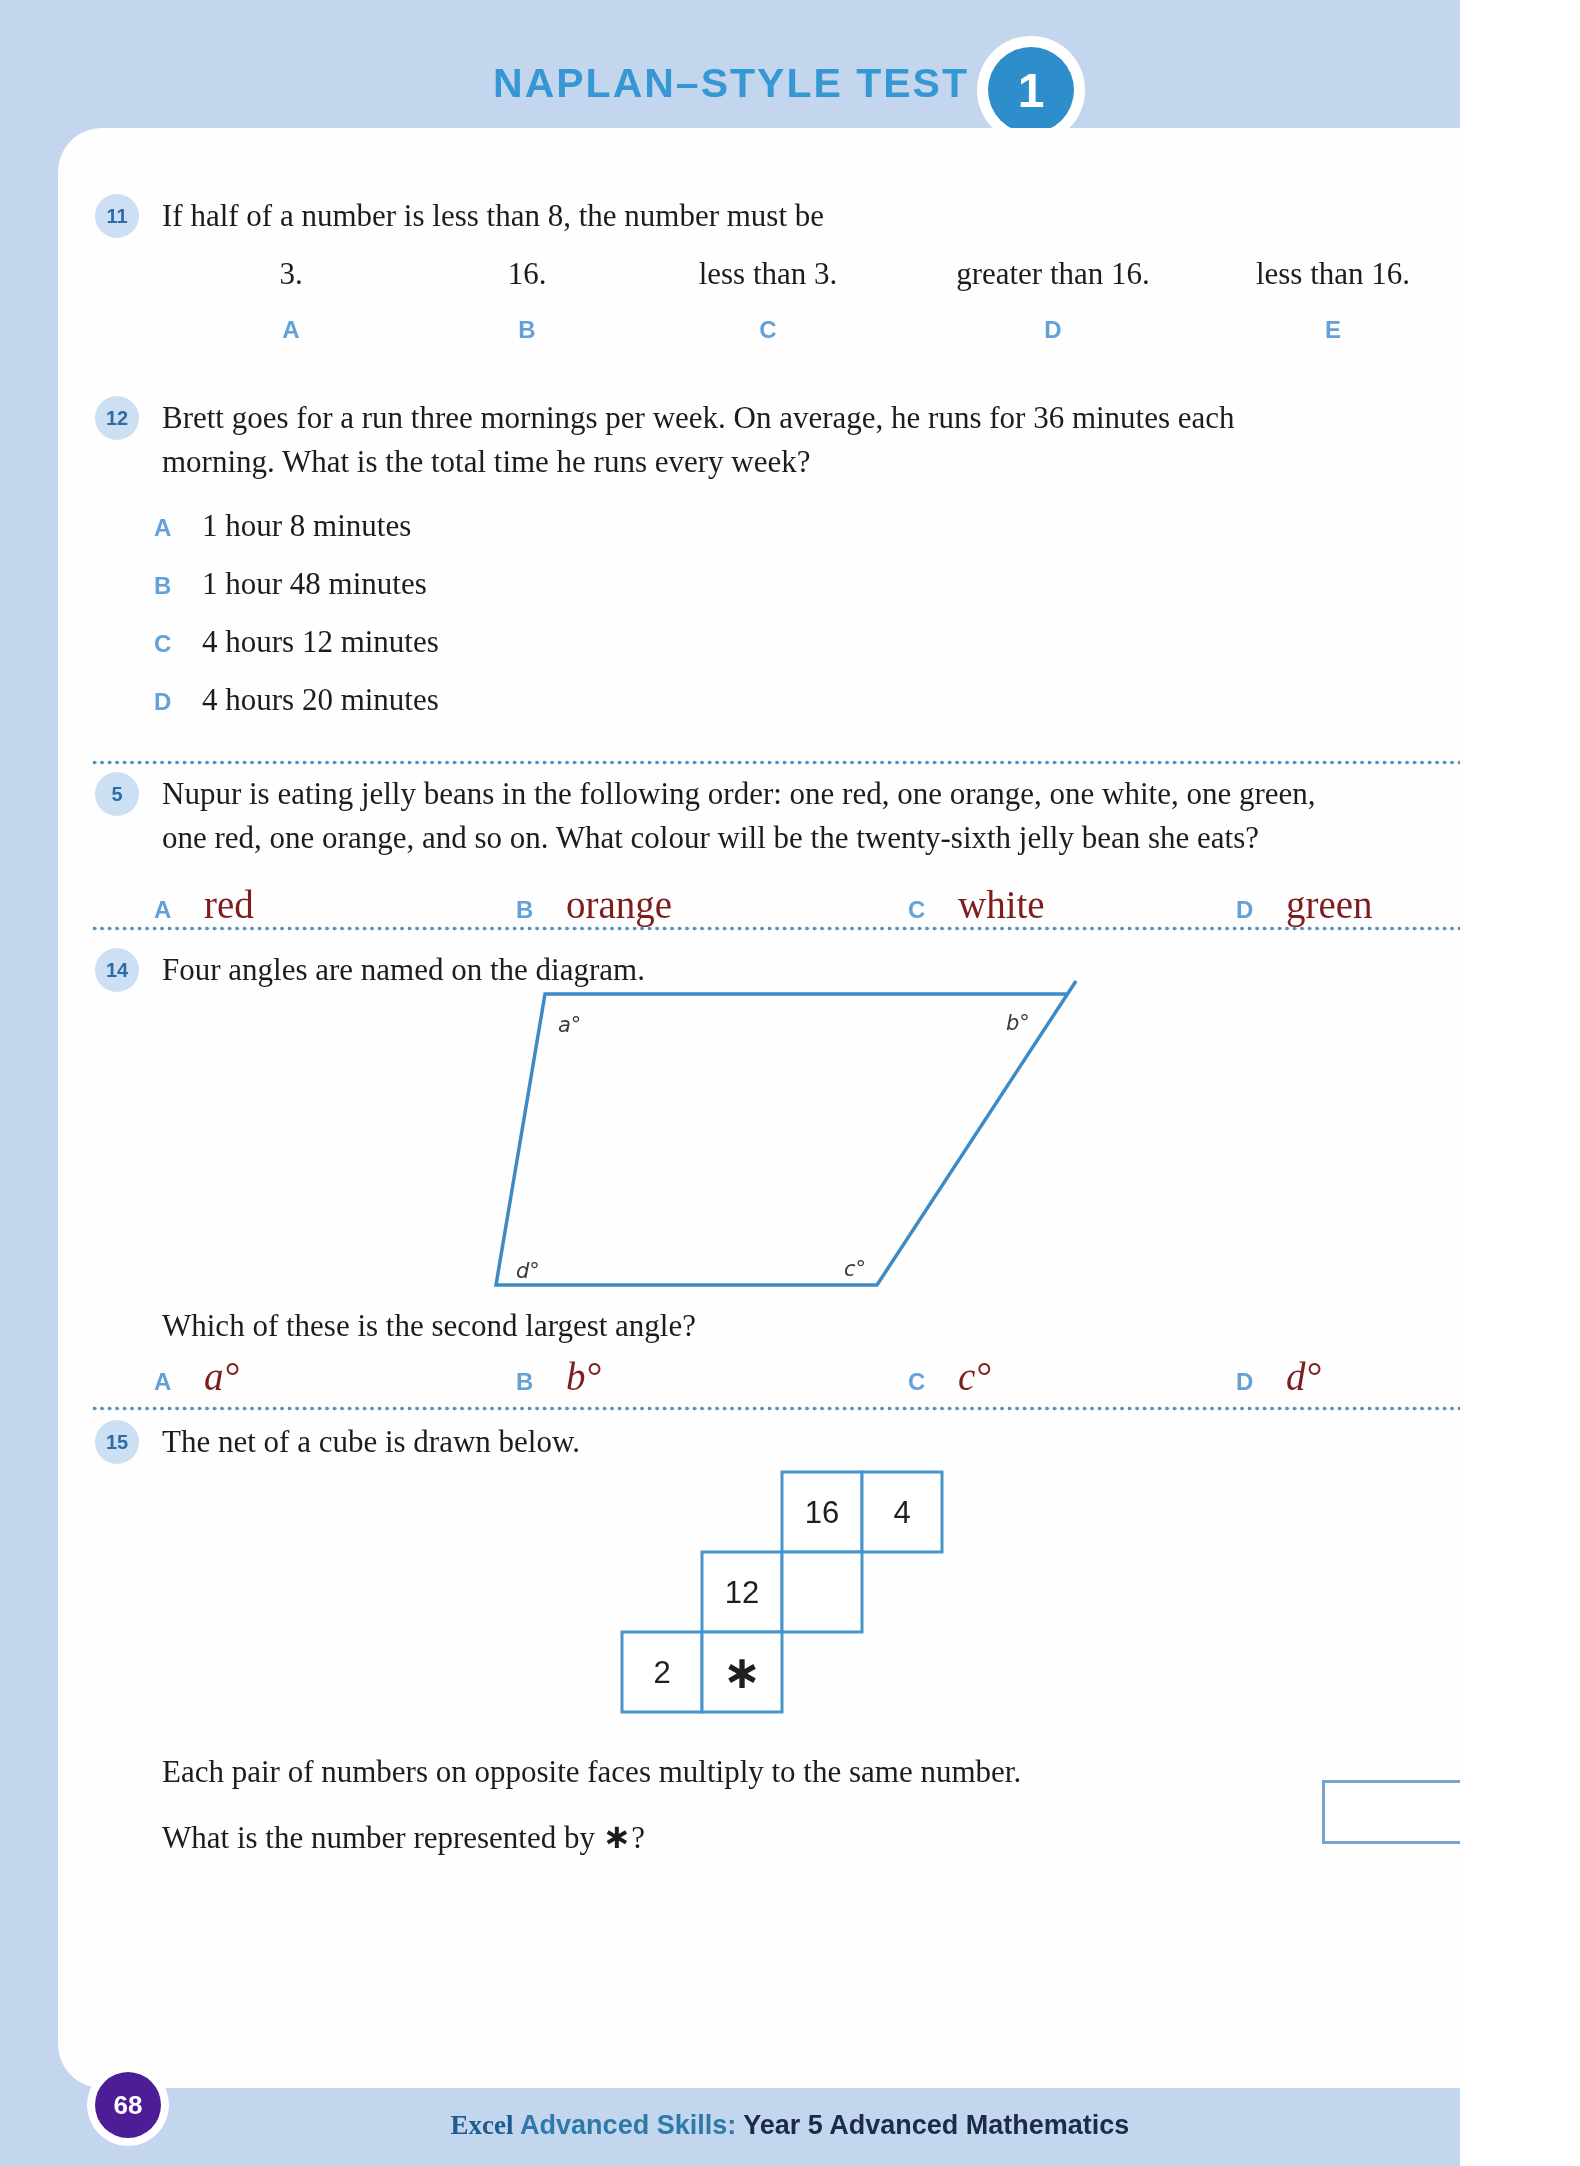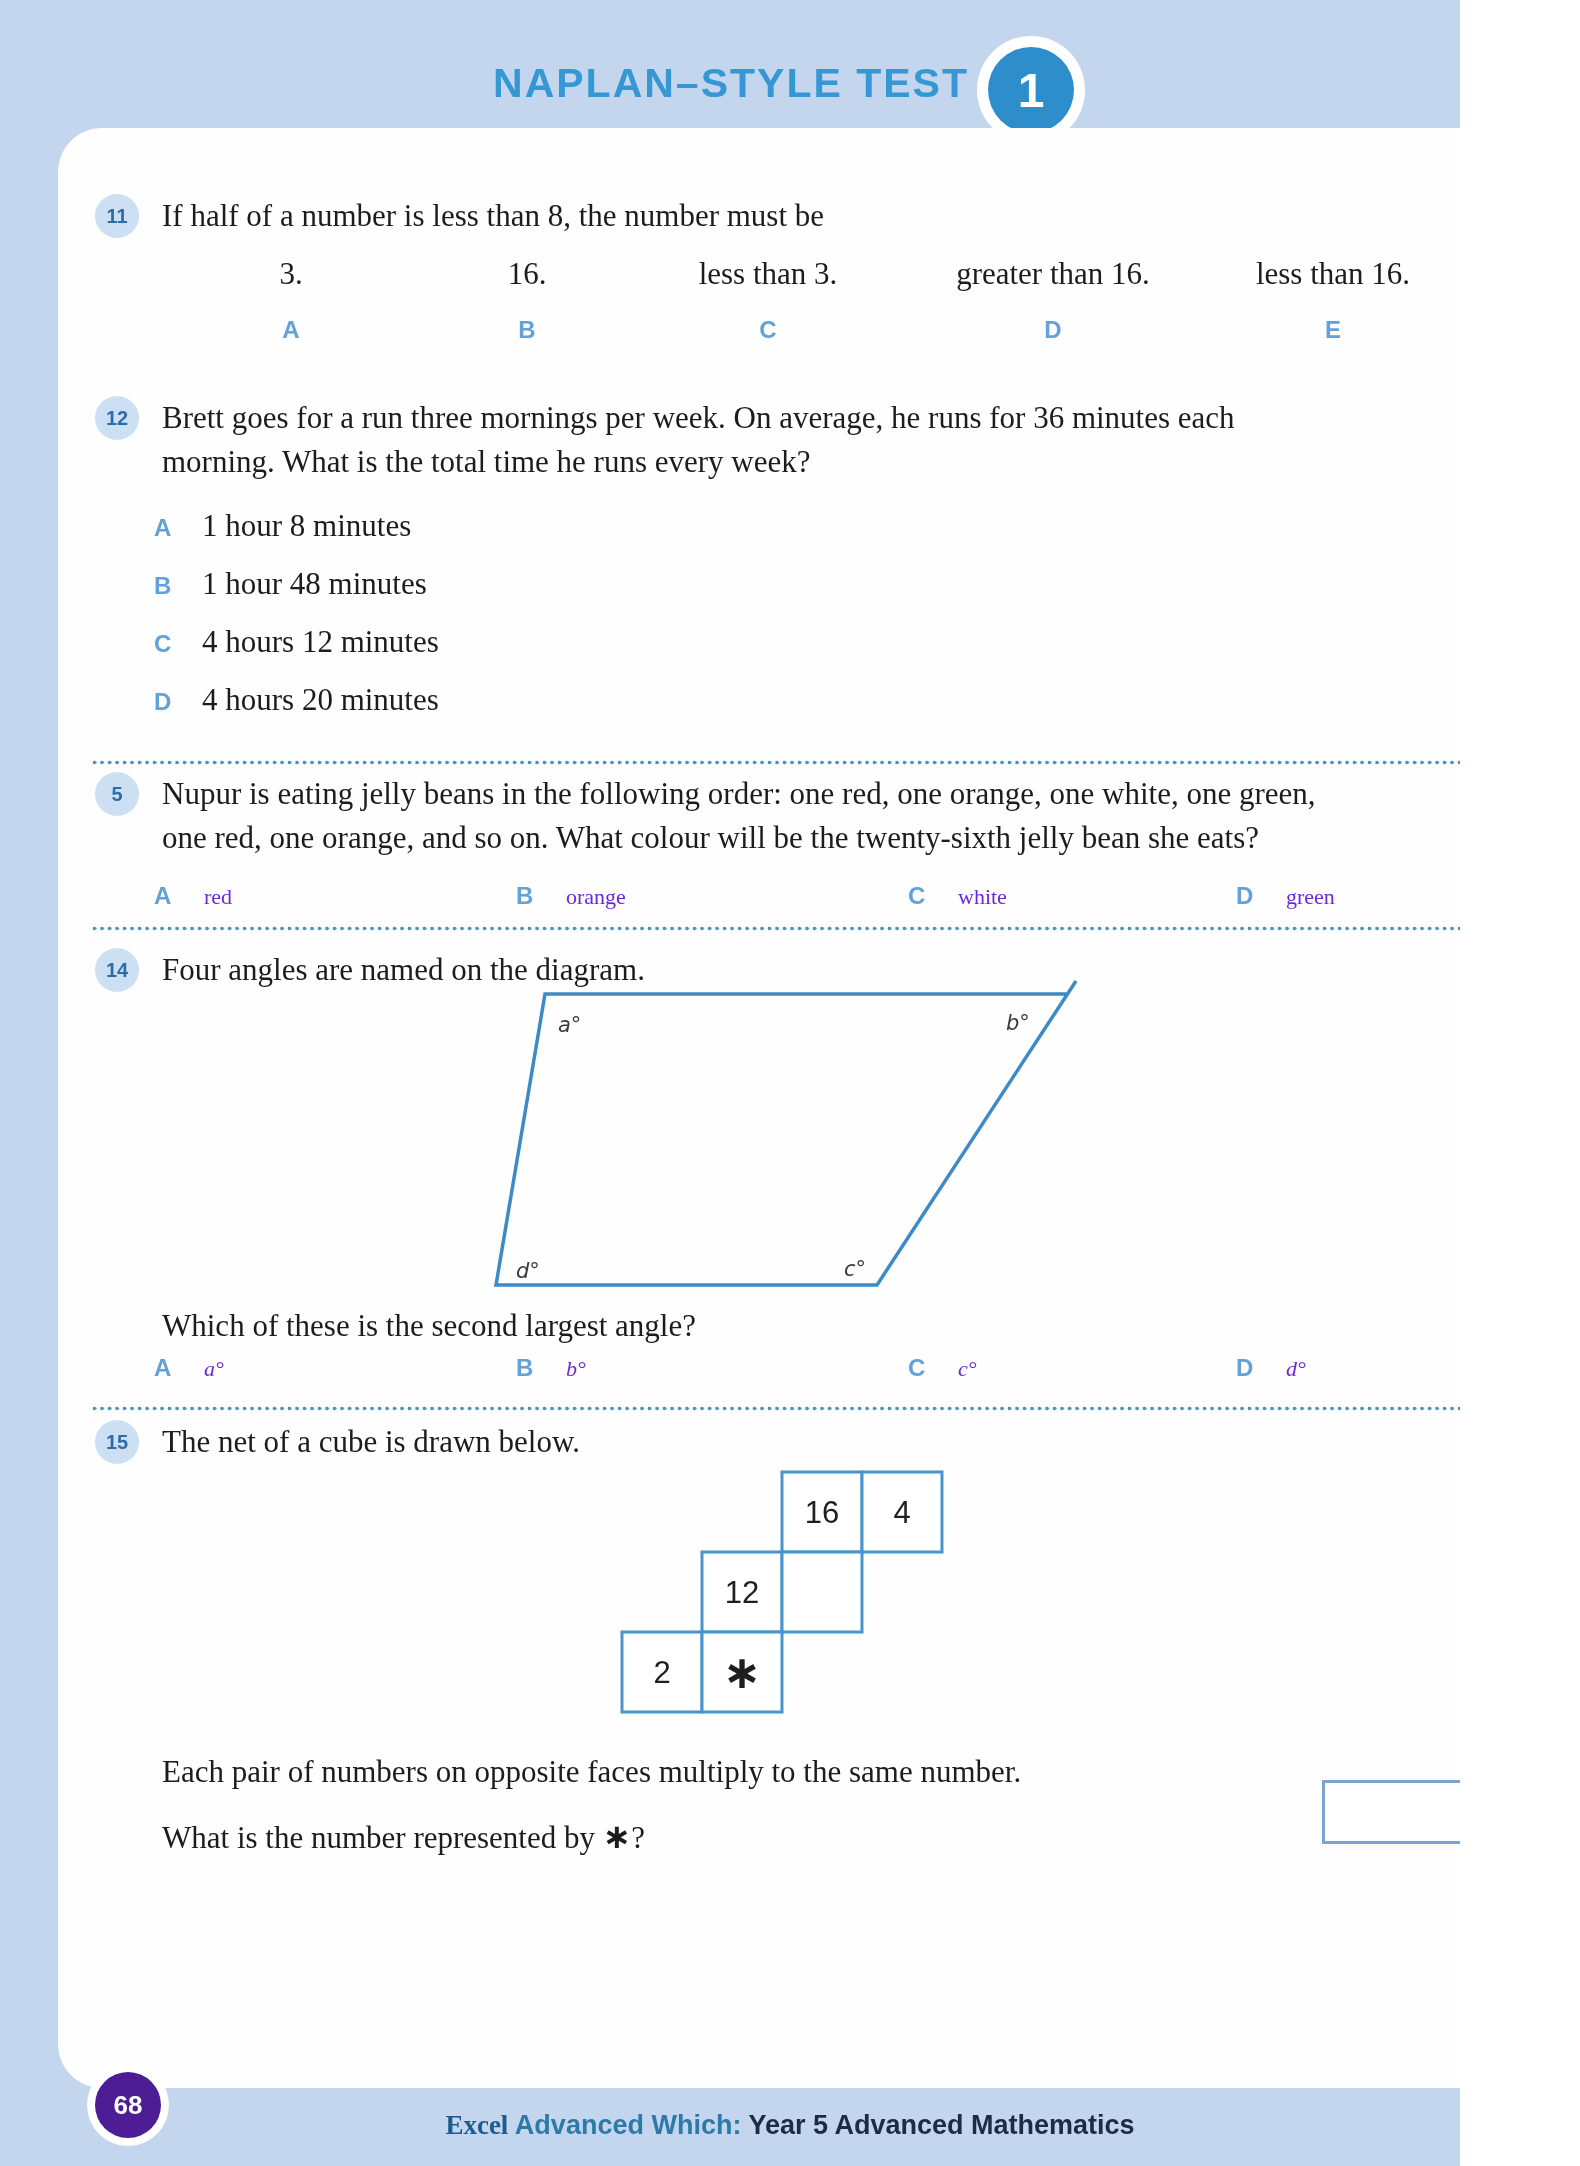--- a/index.html
+++ b/index.html
@@ -45,21 +45,21 @@
     font-size:24px; color:#63a1d8;
   }
   .col-opt { position:absolute; width:260px; text-align:center; }
   .col-opt .val { font-size:31px; color:#1c1c1c; display:block; }
   .col-opt .letter { display:block; margin-top:24px; }
   .opt-row { position:absolute; left:96px; white-space:nowrap; }
   .opt-row .letter { display:inline-block; width:48px; }
   .opt-row .val { font-size:31px; color:#1c1c1c; }
   .inline-opt { position:absolute; white-space:nowrap; }
   .inline-opt .letter { display:inline-block; width:50px; }
-  .inline-opt .val { font-size:22px; color:#6d28d9; }
+  .inline-opt .val { font-size:39px; color:#7f1d1d; }
   .inline-opt .val.angle { font-style:italic; }
   .dotted {
     position:absolute; left:34px; width:1398px; height:5px;
     background-image:radial-gradient(circle at 2.5px 2.5px, #4e92bb 1.7px, rgba(0,0,0,0) 2.1px);
     background-size:7.5px 5px; background-repeat:repeat-x;
   }
   
   .angles-svg { position:absolute; left:412px; top:850px; }
   .angles-svg path { fill:none; stroke:#3d8ac5; stroke-width:3.5; }
   .angles-svg text {
@@ -220,16 +220,16 @@
     <div class="qtext" style="left:104px; top:1622px;">Each pair of numbers on opposite faces multiply to the same number.</div>
     <div class="qtext" style="left:104px; top:1686px;"><span>What is the number represented by </span><span class="star-inline">∗</span><span>?</span></div>
 
     <div class="answer-box"></div>
   </div>
 
   <div class="page-badge-outer">
     <div class="page-badge-inner">68</div>
   </div>
   <div class="footer-line">
-    <span class="excel">Excel</span><span class="series"> Advanced Which:</span><span class="book"> Year 5 Advanced Mathematics</span>
+    <span class="excel">Excel</span><span class="series"> Advanced Skills:</span><span class="book"> Year 5 Advanced Mathematics</span>
   </div>
 
 </div>
 
 </body></html>

